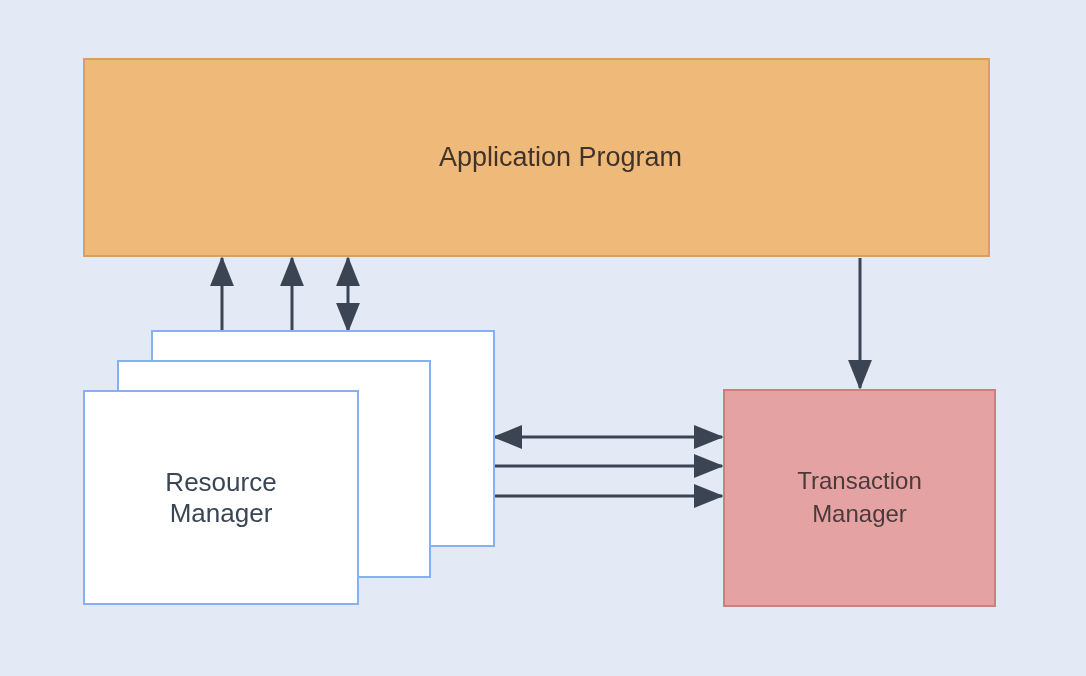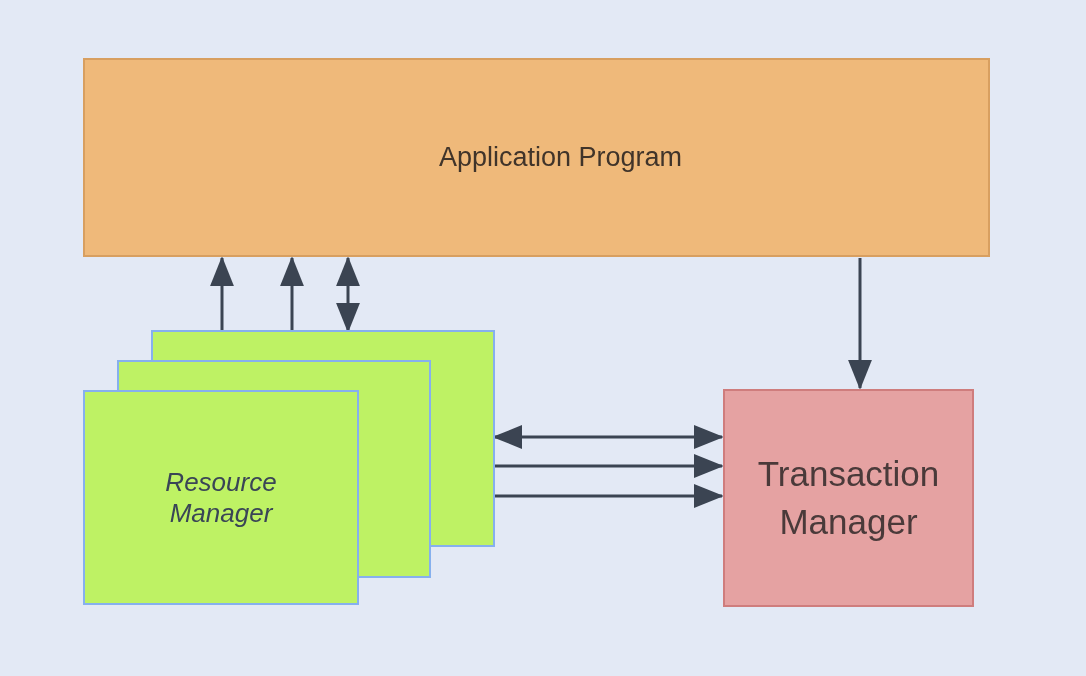--- a/index.html
+++ b/index.html
@@ -41,23 +41,22 @@
     border: 2px solid #d89f60;
     color: #40342a;
     font-size: 27px;
     padding-left: 48px;
   }
 
   
   .rm-card {
     position: absolute;
     box-sizing: border-box;
-    background: #bef264;
+    background: #ffffff;
     border: 2px solid #86b0ee;
-    font-style: italic;
   }
   #rm-card-back {
     left: 151px;
     top: 330px;
     width: 344px;
     height: 217px;
   }
   #rm-card-middle {
     left: 117px;
     top: 360px;
@@ -74,26 +73,26 @@
     justify-content: center;
     color: #3a4556;
     font-size: 26px;
     text-align: center;
   }
 
   
   #transaction-manager {
     left: 723px;
     top: 389px;
-    width: 251px;
+    width: 273px;
     height: 218px;
     background: #e5a2a2;
     border: 2px solid #cf7d7d;
     color: #4a3a3a;
-    font-size: 35px;
+    font-size: 24px;
   }
 
   
   #connectors {
     position: absolute;
     left: 0;
     top: 0;
     width: 1086px;
     height: 676px;
     pointer-events: none;

